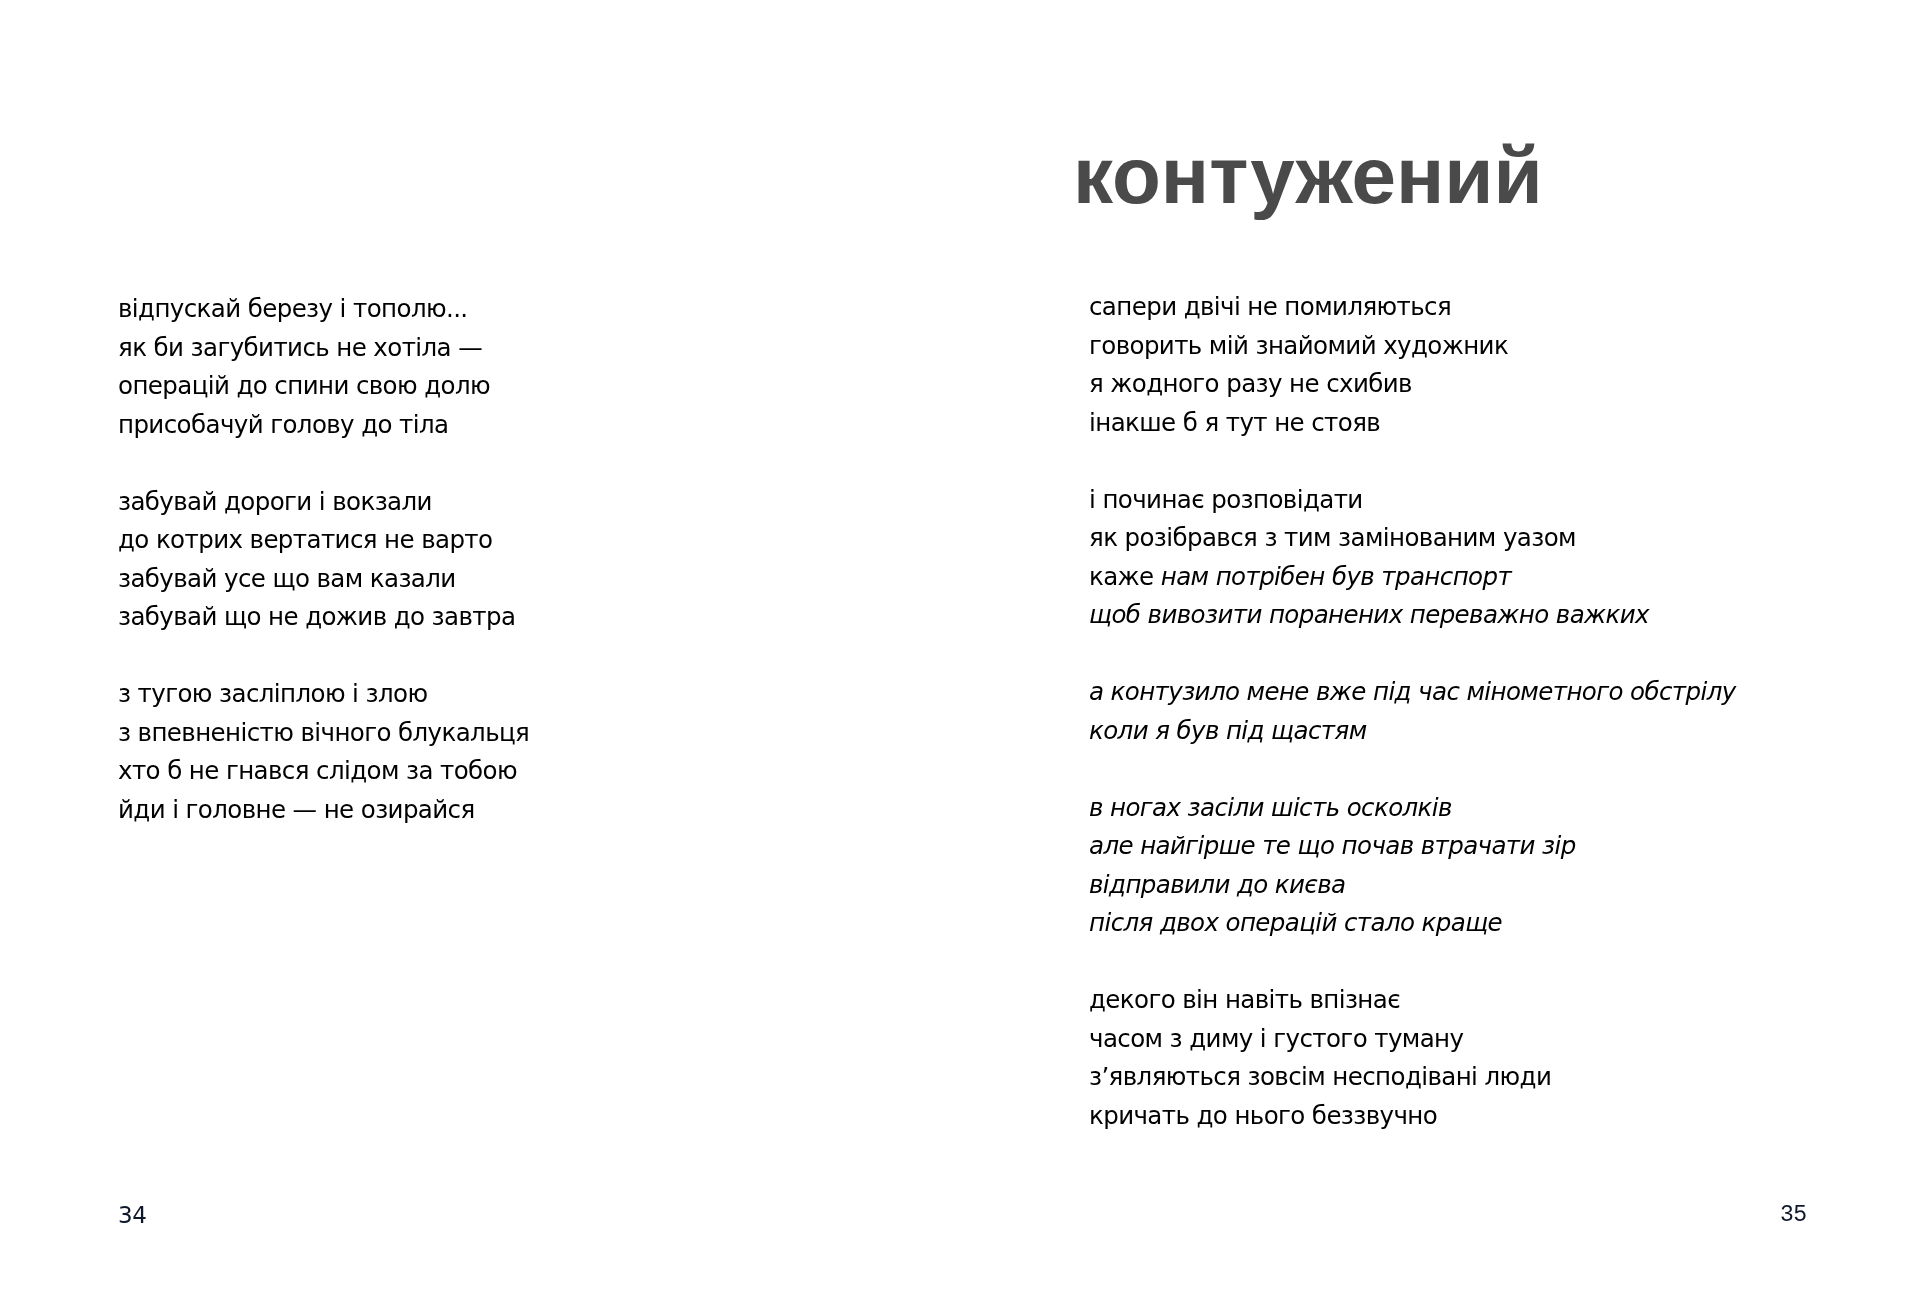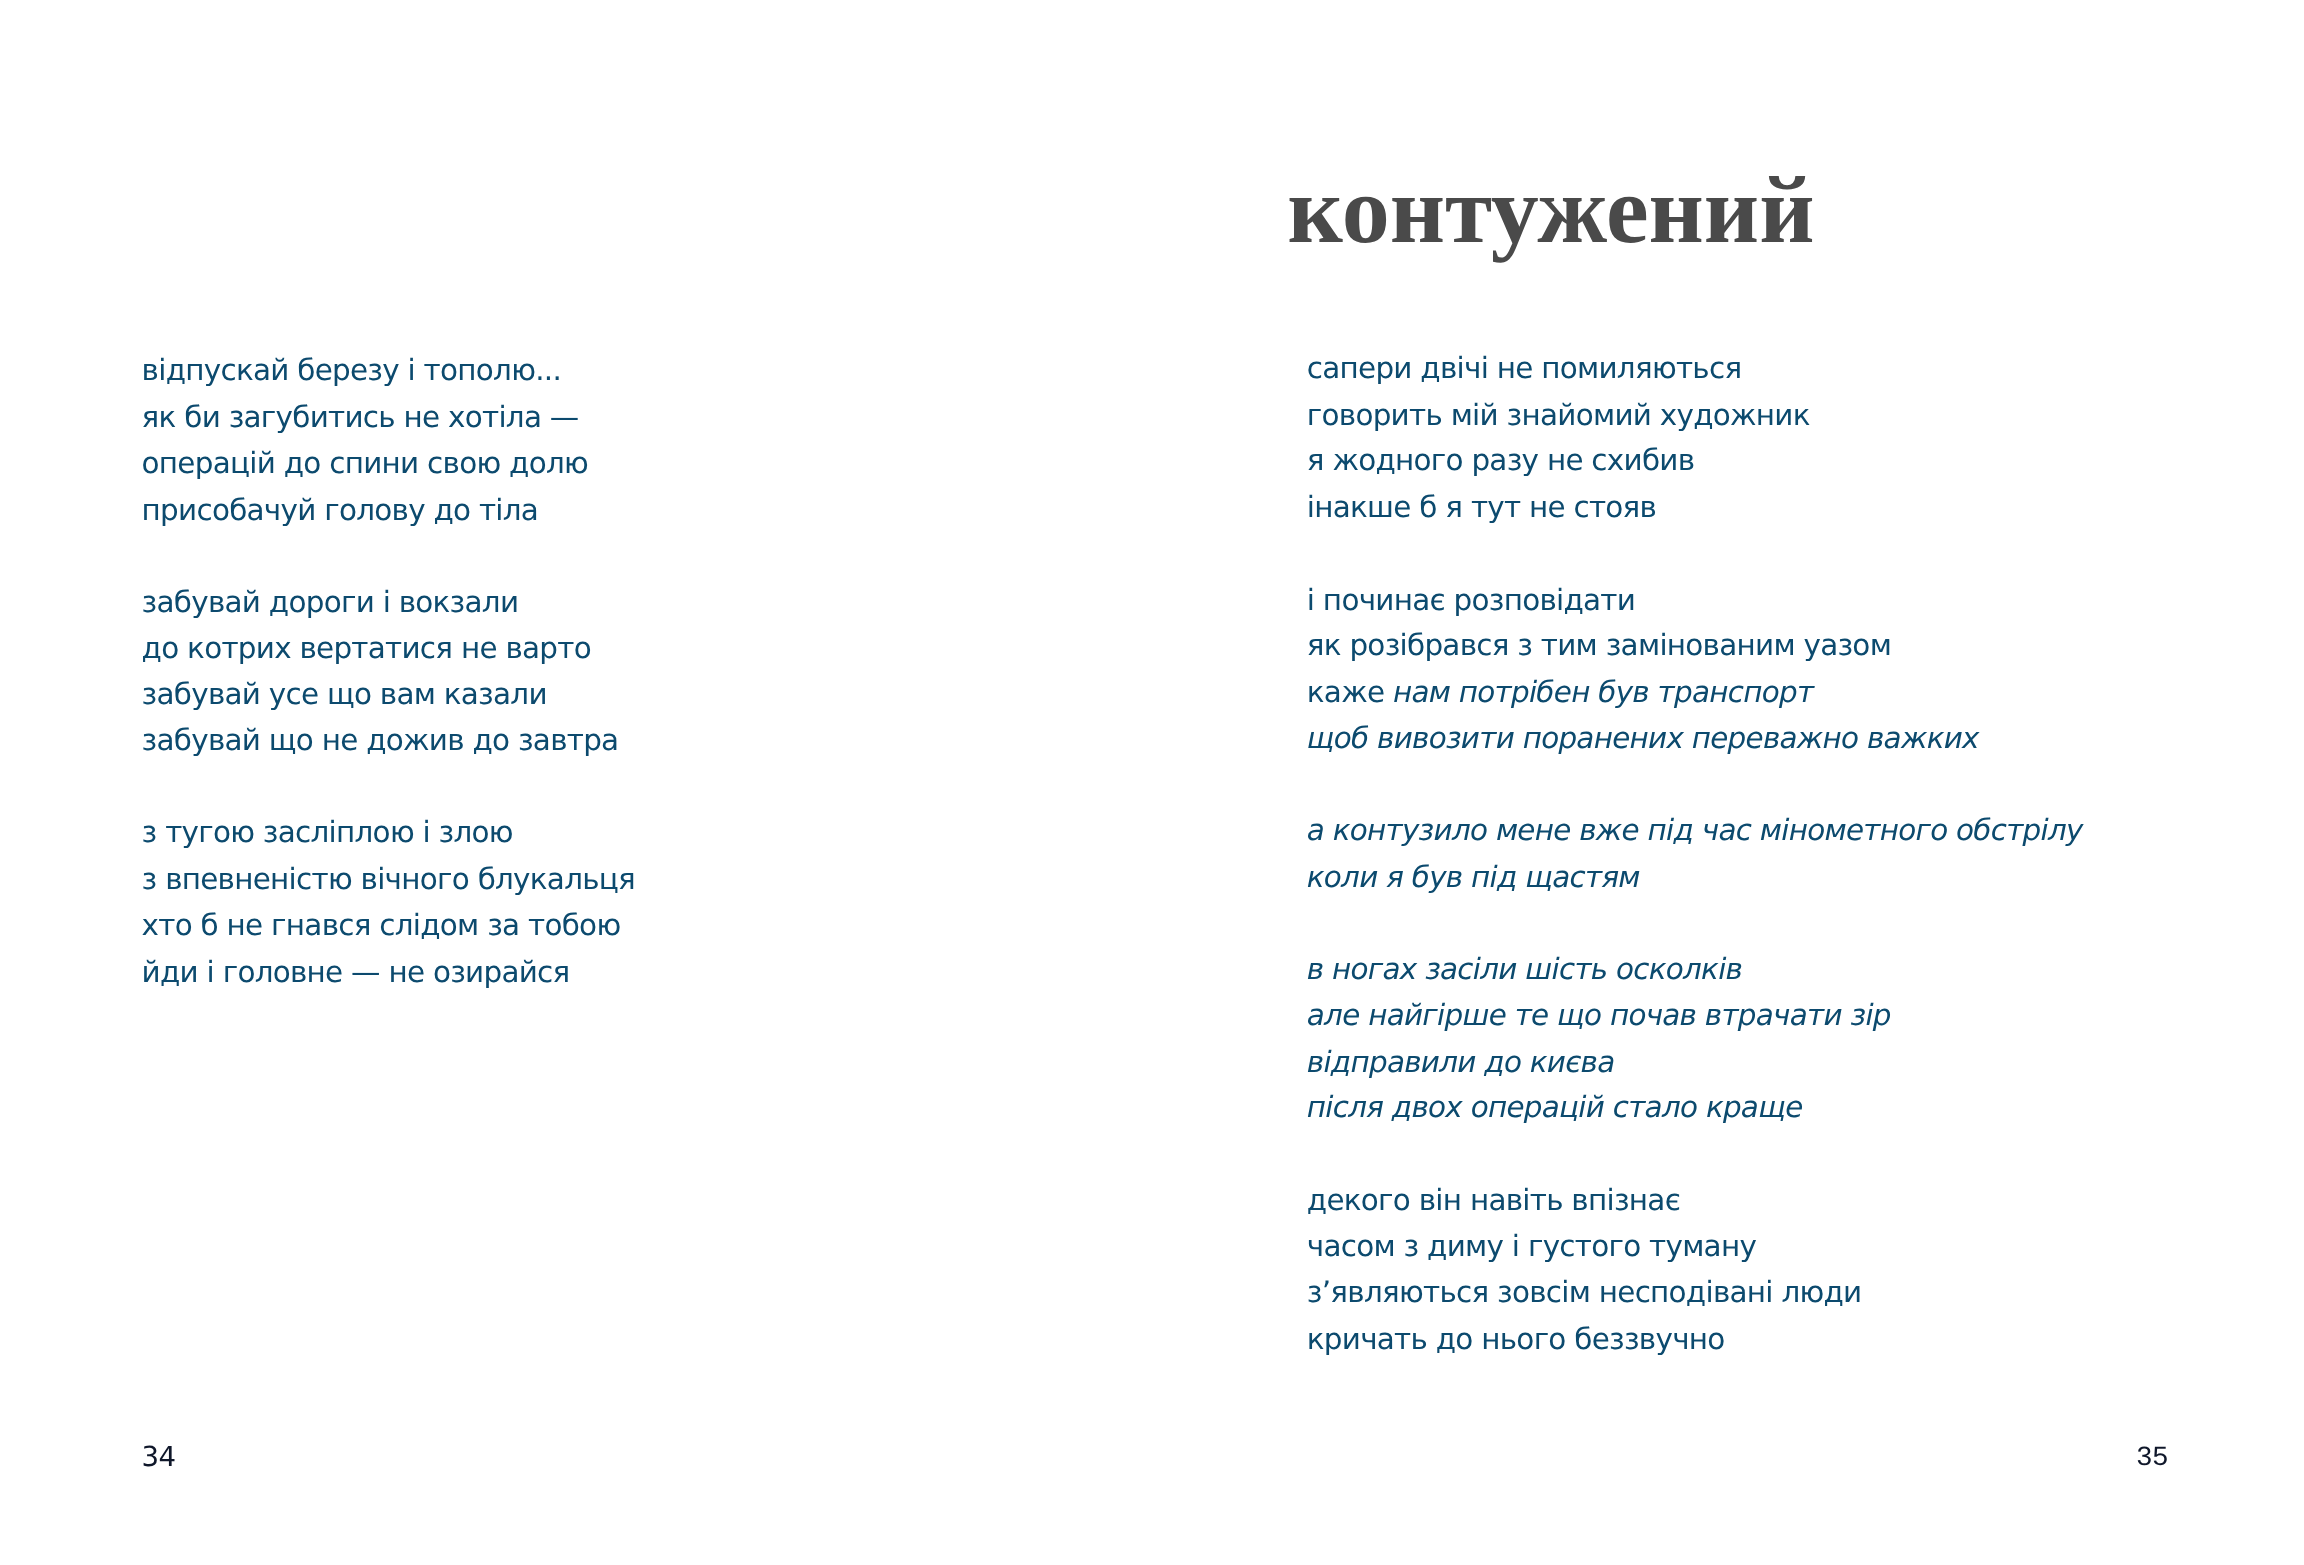--- a/index.html
+++ b/index.html
@@ -26,37 +26,37 @@
       height: 1304px;
     }
     .page-left { left: 0; width: 960px; }
     .page-right { left: 960px; width: 960px; }
 
     .poem-title {
       position: absolute;
       left: 113px;
       top: 128px;
       margin: 0;
-      font-family: Liberation Serif, serif;
+      font-family: Liberation Sans, sans-serif;
       font-weight: bold;
       font-size: 80px;
       line-height: 96px;
       letter-spacing: 0px;
       color: #4a4a4a;
       white-space: nowrap;
     }
 
     .poem {
       position: absolute;
       margin: 0;
       font-family: "DejaVu Sans", sans-serif;
       font-size: 24.5px;
       line-height: 38.5px;
       letter-spacing: -0.6px;
-      color: #0c4a6e;
+      color: #000000;
     }
     .page-left .poem { left: 118px; top: 290px; }
     .page-right .poem { left: 113px; top: 288px; margin-left: 16px; }
 
     .stanza { margin: 0 0 38.5px 0; }
     .stanza:last-child { margin-bottom: 0; }
     .line { display: block; white-space: nowrap; height: 38.5px; }
     .it { font-style: italic; }
 
     .page-number {

